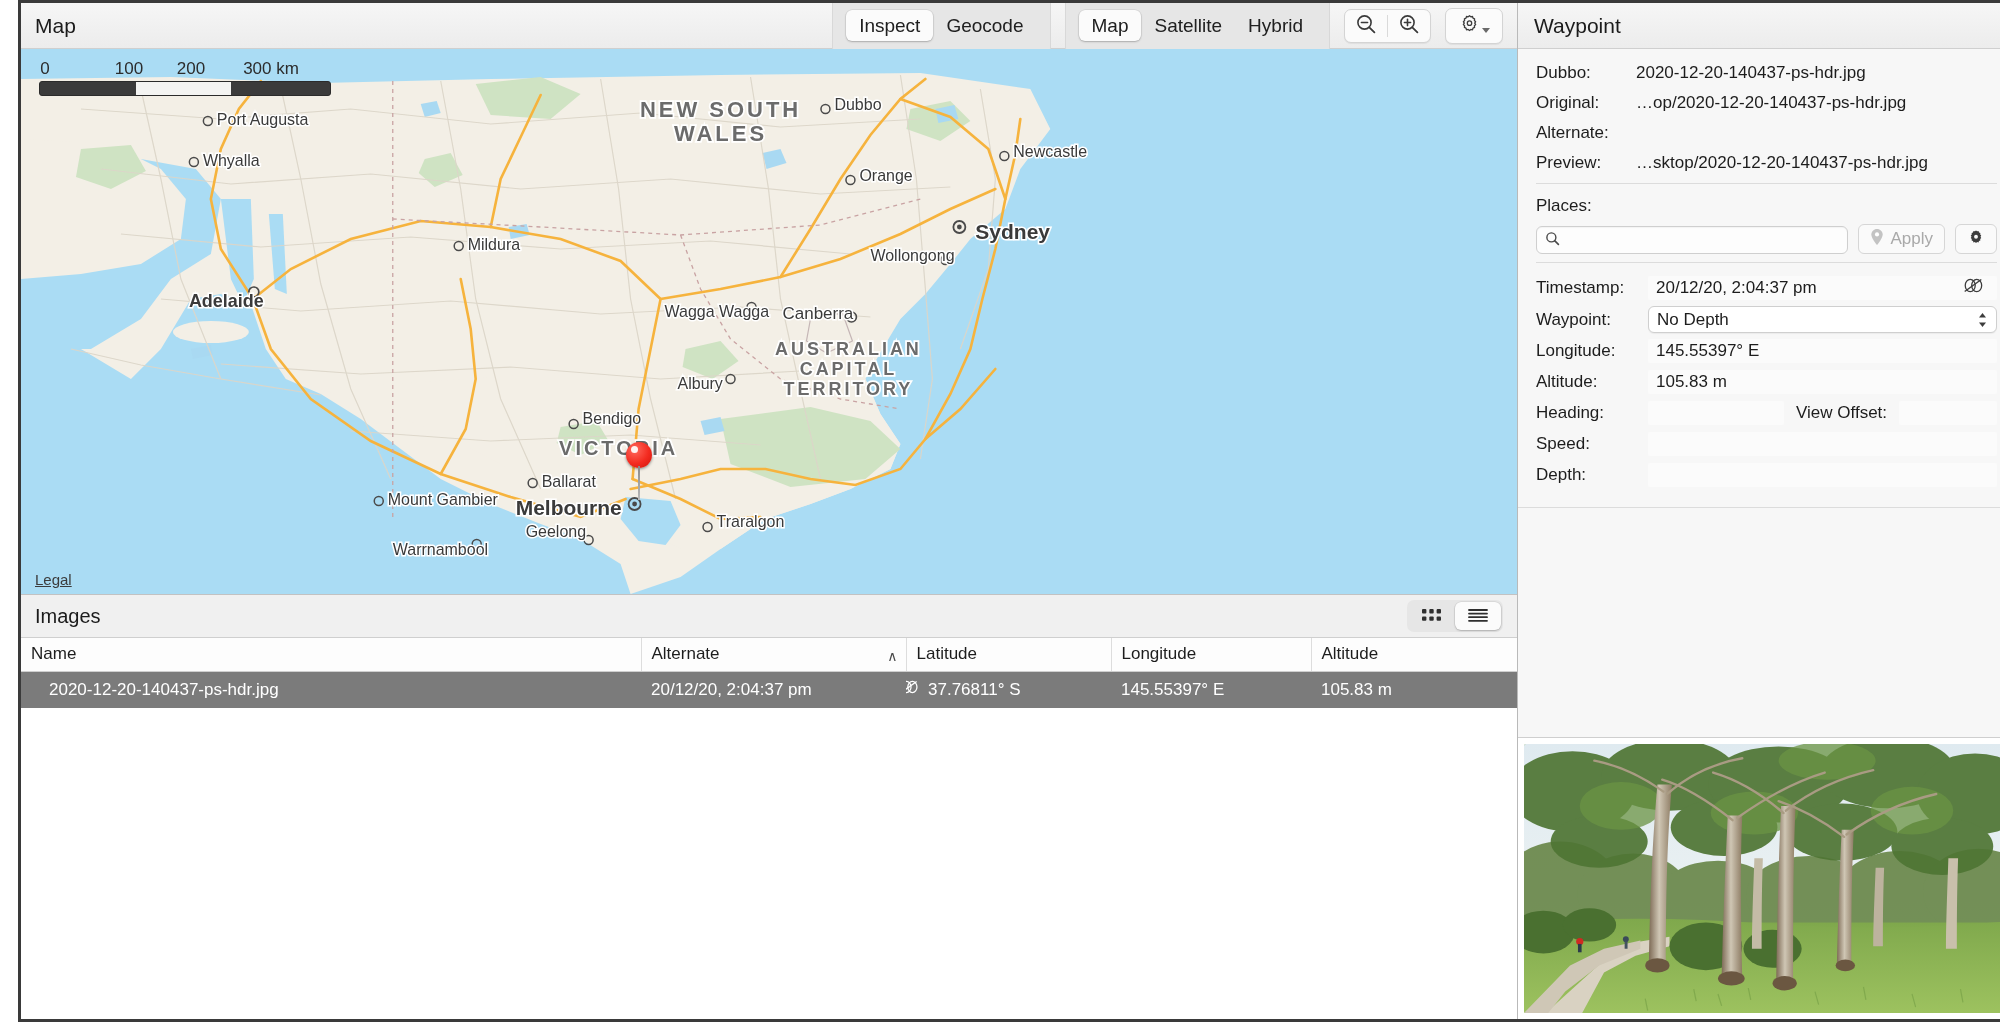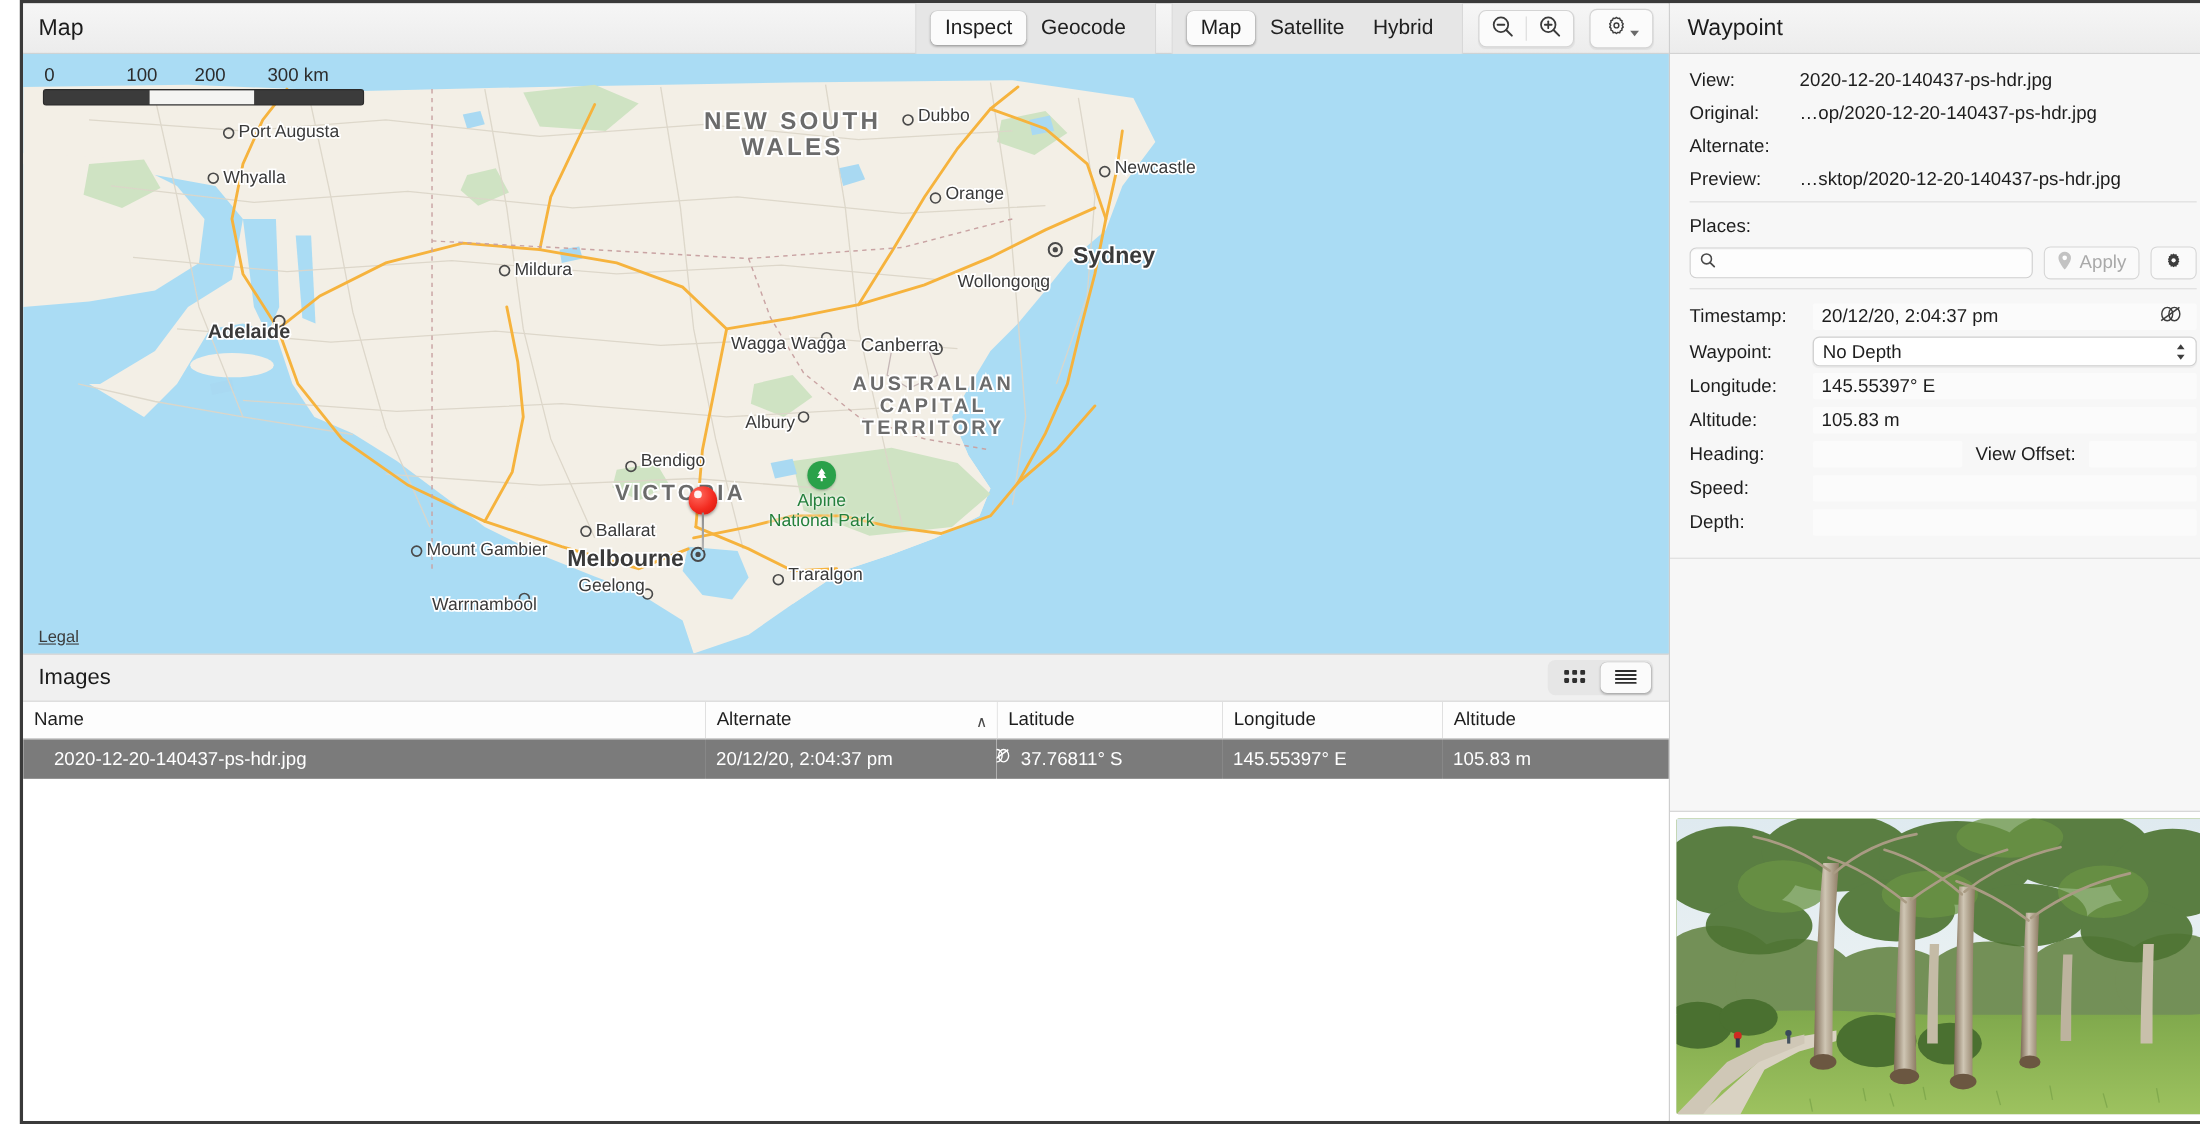--- a/index.html
+++ b/index.html
@@ -311,21 +311,21 @@
   }
   .fvalue { color:#1d1d1d; }
 
   .sep {
     height: 1px;
     background: #dcdcdc;
     margin: 8px 0 12px 0;
   }
 
   .places-label { font-size:17px; color:#1d1d1d; margin-bottom: 8px; }
-  .places-row { display:flex; align-items:center; gap:10px; margin-bottom: 6px; }
+  .places-row { display:flex; align-items:flex-end; gap:10px; margin-bottom: 6px; }
   .search-field {
     flex: 1;
     height: 28px;
     background: #fdfdfd;
     border: 1px solid #cfcfcf;
     border-radius: 6px;
     display:flex; align-items:center;
     padding: 0 8px;
     box-sizing: border-box;
     box-shadow: inset 0 1px 1px rgba(0,0,0,.04);
@@ -629,29 +629,20 @@
           <span style="left:152px">200</span>
           <span style="left:232px">300 km</span>
         </div>
         <div class="scale-track">
           <i style="width:33%"></i>
             <i class="light" style="width:33%"></i>
             <i style="width:34%"></i>
         </div>
       </div>
 
-      <div class="poi-park" style="left:646px; top:370px;">
-        <div class="badge">
-          <svg width="16" height="16" viewBox="0 0 16 16">
-              <path d="M8 1.6 L11.4 6.6 L9.6 6.6 L12.4 10.6 L8.9 10.6 L8.9 13.4 L7.1 13.4 L7.1 10.6 L3.6 10.6 L6.4 6.6 L4.6 6.6 Z" fill="#ffffff"></path>
-            </svg>
-        </div>
-        <div class="plabel">Alpine</div>
-        <div class="plabel">National Park</div>
-      </div>
 
       <div class="map-pin" style="left:605px; top:393px;">
         <div class="head"></div>
         <div class="stem"></div>
       </div>
 
       <a class="legal-link">Legal</a>
     </div>
 
     <div class="images-bar">
@@ -751,21 +742,21 @@
 
   <div class="inspector">
 
     <div class="insp-header">
       <div class="t">Waypoint</div>
     </div>
 
     <div class="insp-body">
 
       <div class="frow">
-        <div class="flabel">View:</div>
+        <div class="flabel">Dubbo:</div>
         <div class="fvalue">2020-12-20-140437-ps-hdr.jpg</div>
       </div>
       <div class="frow">
         <div class="flabel">Original:</div>
         <div class="fvalue">…op/2020-12-20-140437-ps-hdr.jpg</div>
       </div>
       <div class="frow">
         <div class="flabel">Alternate:</div>
         <div class="fvalue"></div>
       </div>

